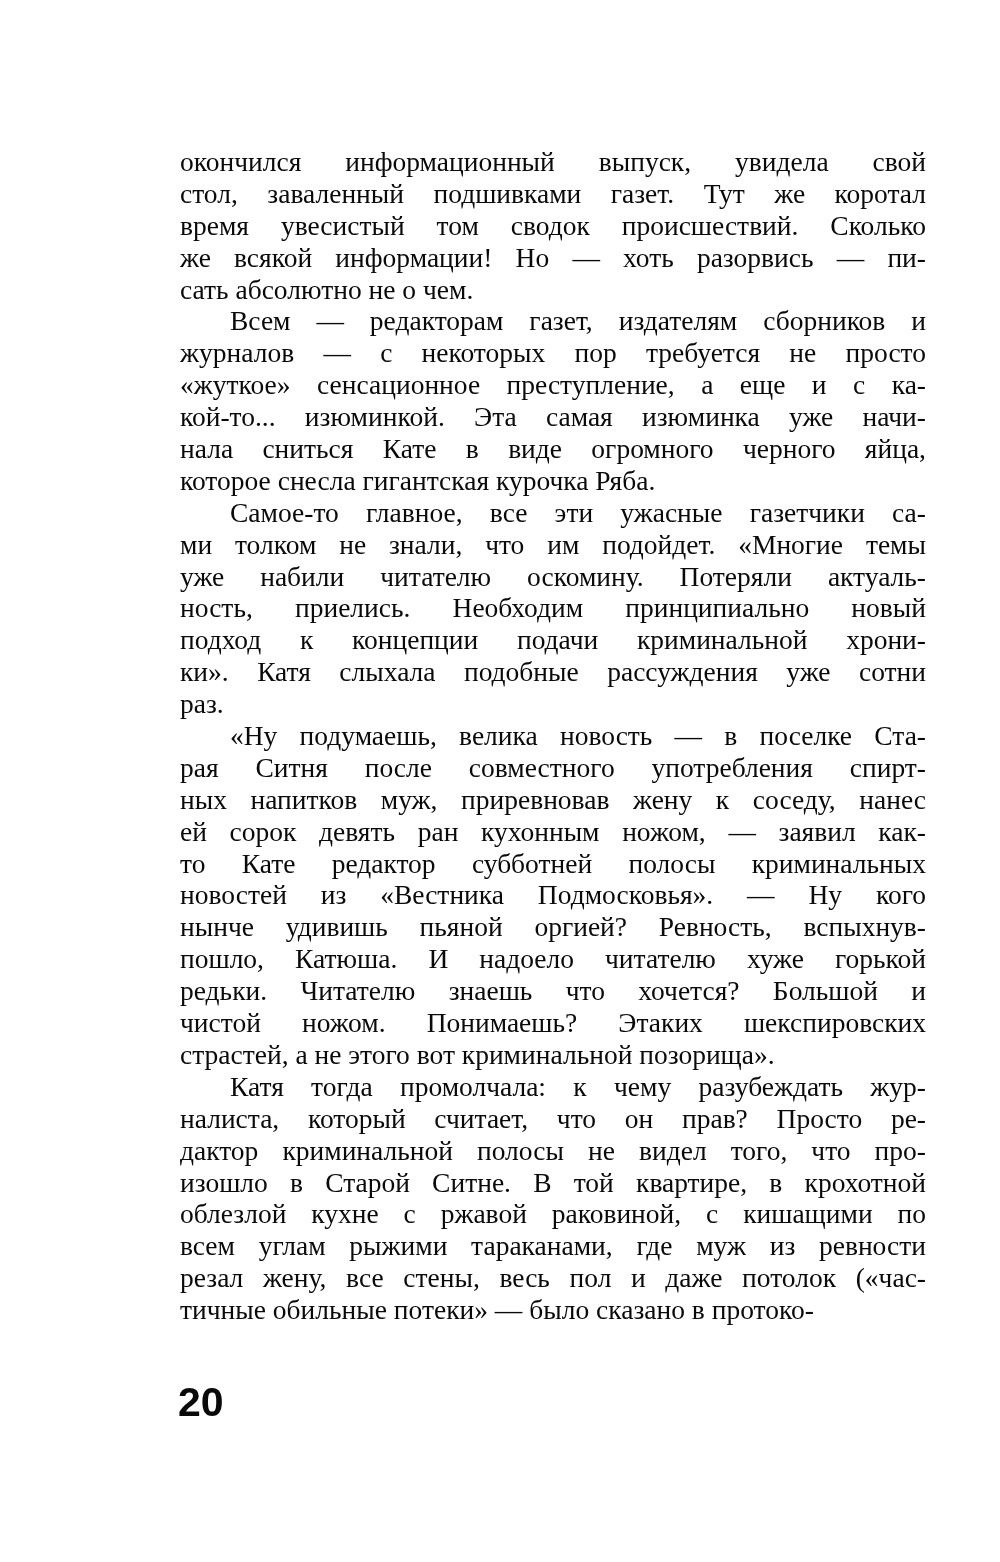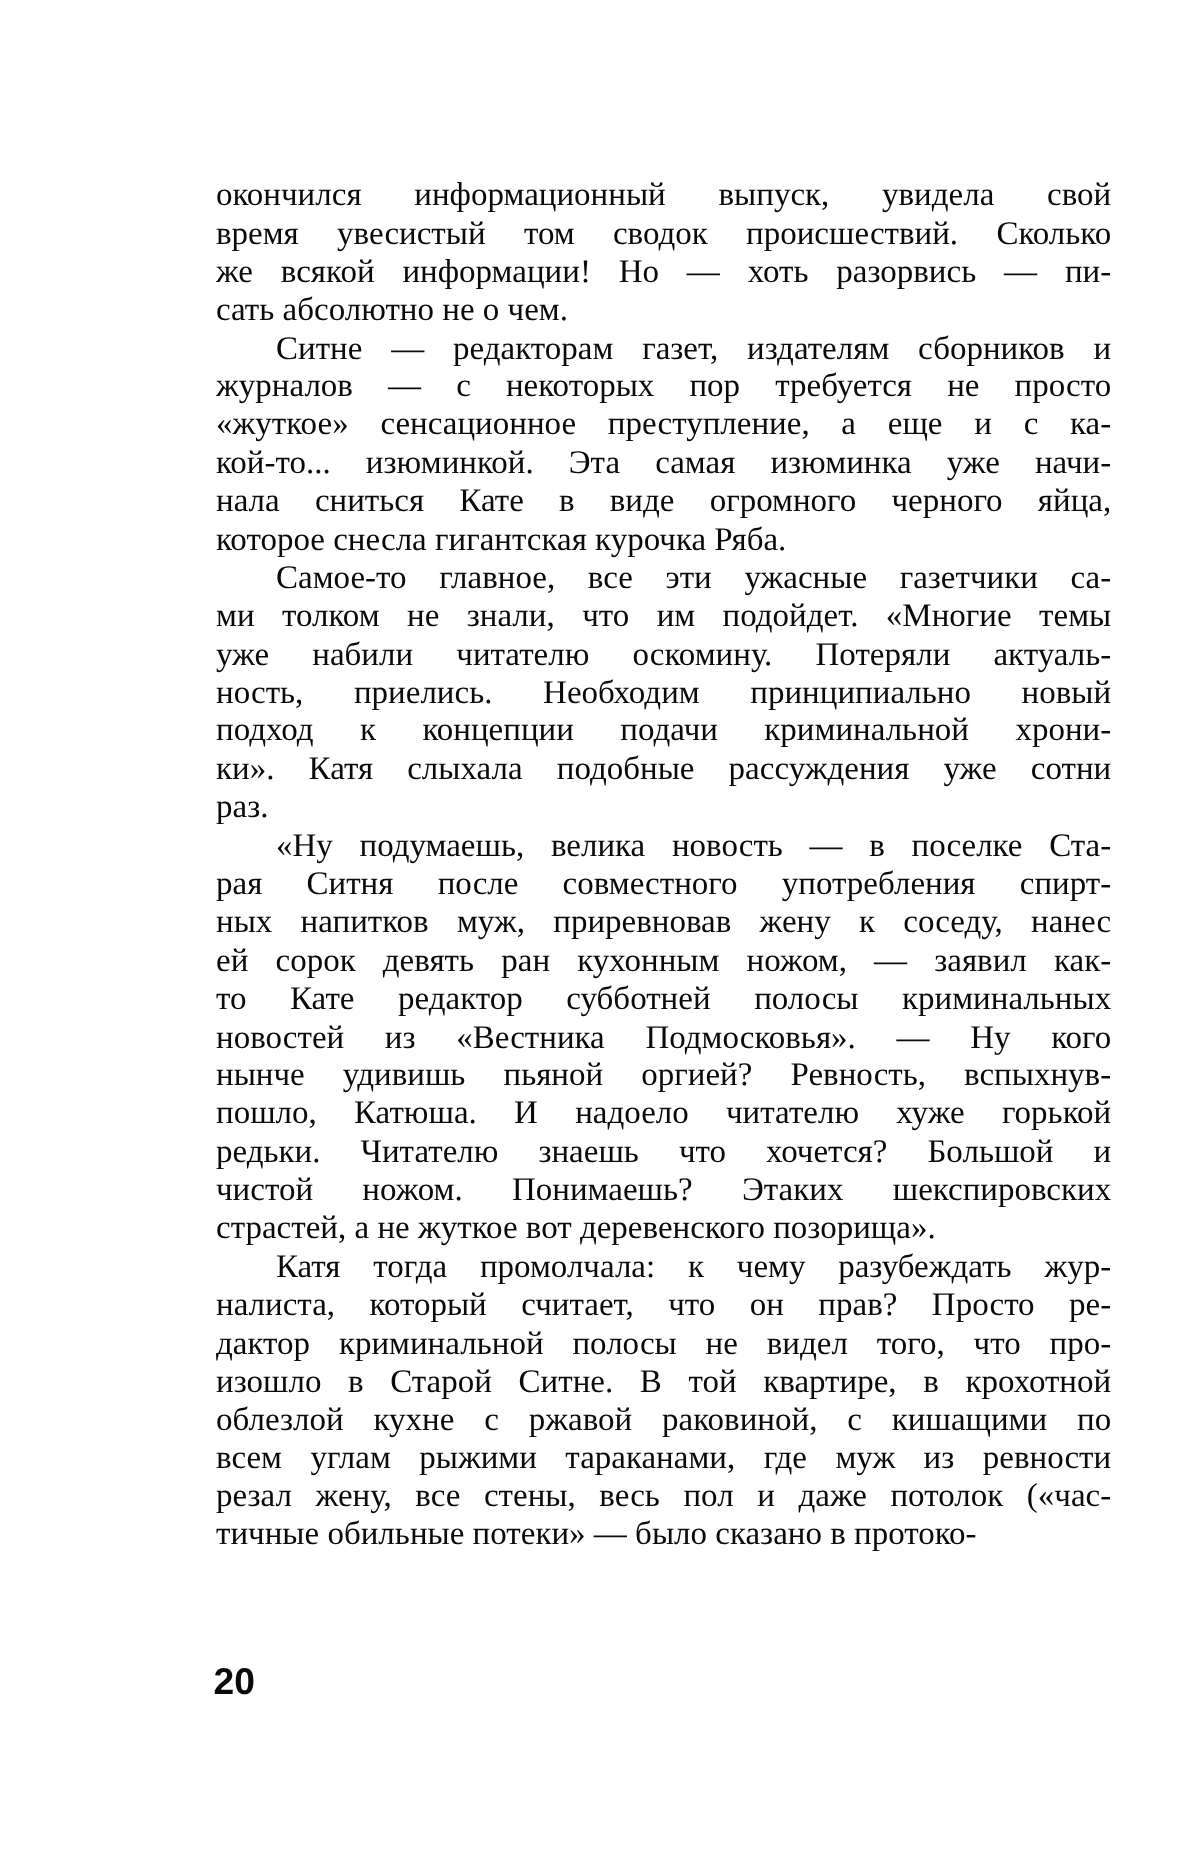--- a/index.html
+++ b/index.html
@@ -39,35 +39,36 @@
   }
   .line.indent {
     text-indent: 50px;
   }
   .page-number {
     position: absolute;
     left: 146px;
     top: 1384px;
     font-family: "Liberation Sans", sans-serif;
     font-weight: bold;
-    font-size: 31px;
+    font-size: 41px;
     line-height: 36px;
     color: #0a0a0a;
   }
 </style>
 </head>
 <body>
 
 <div class="page">
   <div class="text-block">
       <div class="line">окончился информационный выпуск, увидела свой</div>
+      <div class="line">стол, заваленный подшивками газет. Тут же коротал</div>
       <div class="line">время увесистый том сводок происшествий. Сколько</div>
       <div class="line">же всякой информации! Но — хоть разорвись — пи-</div>
       <div class="line last">сать абсолютно не о чем.</div>
-      <div class="line indent">Ситне — редакторам газет, издателям сборников и</div>
+      <div class="line indent">Всем — редакторам газет, издателям сборников и</div>
       <div class="line">журналов — с некоторых пор требуется не просто</div>
       <div class="line">«жуткое» сенсационное преступление, а еще и с ка-</div>
       <div class="line">кой-то... изюминкой. Эта самая изюминка уже начи-</div>
       <div class="line">нала сниться Кате в виде огромного черного яйца,</div>
       <div class="line last">которое снесла гигантская курочка Ряба.</div>
       <div class="line indent">Самое-то главное, все эти ужасные газетчики са-</div>
       <div class="line">ми толком не знали, что им подойдет. «Многие темы</div>
       <div class="line">уже набили читателю оскомину. Потеряли актуаль-</div>
       <div class="line">ность, приелись. Необходим принципиально новый</div>
       <div class="line">подход к концепции подачи криминальной хрони-</div>
@@ -76,21 +77,21 @@
       <div class="line indent">«Ну подумаешь, велика новость — в поселке Ста-</div>
       <div class="line">рая Ситня после совместного употребления спирт-</div>
       <div class="line">ных напитков муж, приревновав жену к соседу, нанес</div>
       <div class="line">ей сорок девять ран кухонным ножом, — заявил как-</div>
       <div class="line">то Кате редактор субботней полосы криминальных</div>
       <div class="line">новостей из «Вестника Подмосковья». — Ну кого</div>
       <div class="line">нынче удивишь пьяной оргией? Ревность, вспыхнув-</div>
       <div class="line">пошло, Катюша. И надоело читателю хуже горькой</div>
       <div class="line">редьки. Читателю знаешь что хочется? Большой и</div>
       <div class="line">чистой ножом. Понимаешь? Этаких шекспировских</div>
-      <div class="line last">страстей, а не жуткое вот деревенского позорища».</div>
+      <div class="line last">страстей, а не этого вот криминальной позорища».</div>
       <div class="line indent">Катя тогда промолчала: к чему разубеждать жур-</div>
       <div class="line">налиста, который считает, что он прав? Просто ре-</div>
       <div class="line">дактор криминальной полосы не видел того, что про-</div>
       <div class="line">изошло в Старой Ситне. В той квартире, в крохотной</div>
       <div class="line">облезлой кухне с ржавой раковиной, с кишащими по</div>
       <div class="line">всем углам рыжими тараканами, где муж из ревности</div>
       <div class="line">резал жену, все стены, весь пол и даже потолок («час-</div>
       <div class="line last">тичные обильные потеки» — было сказано в протоко-</div>
     </div>
   <div class="page-number">20</div>

